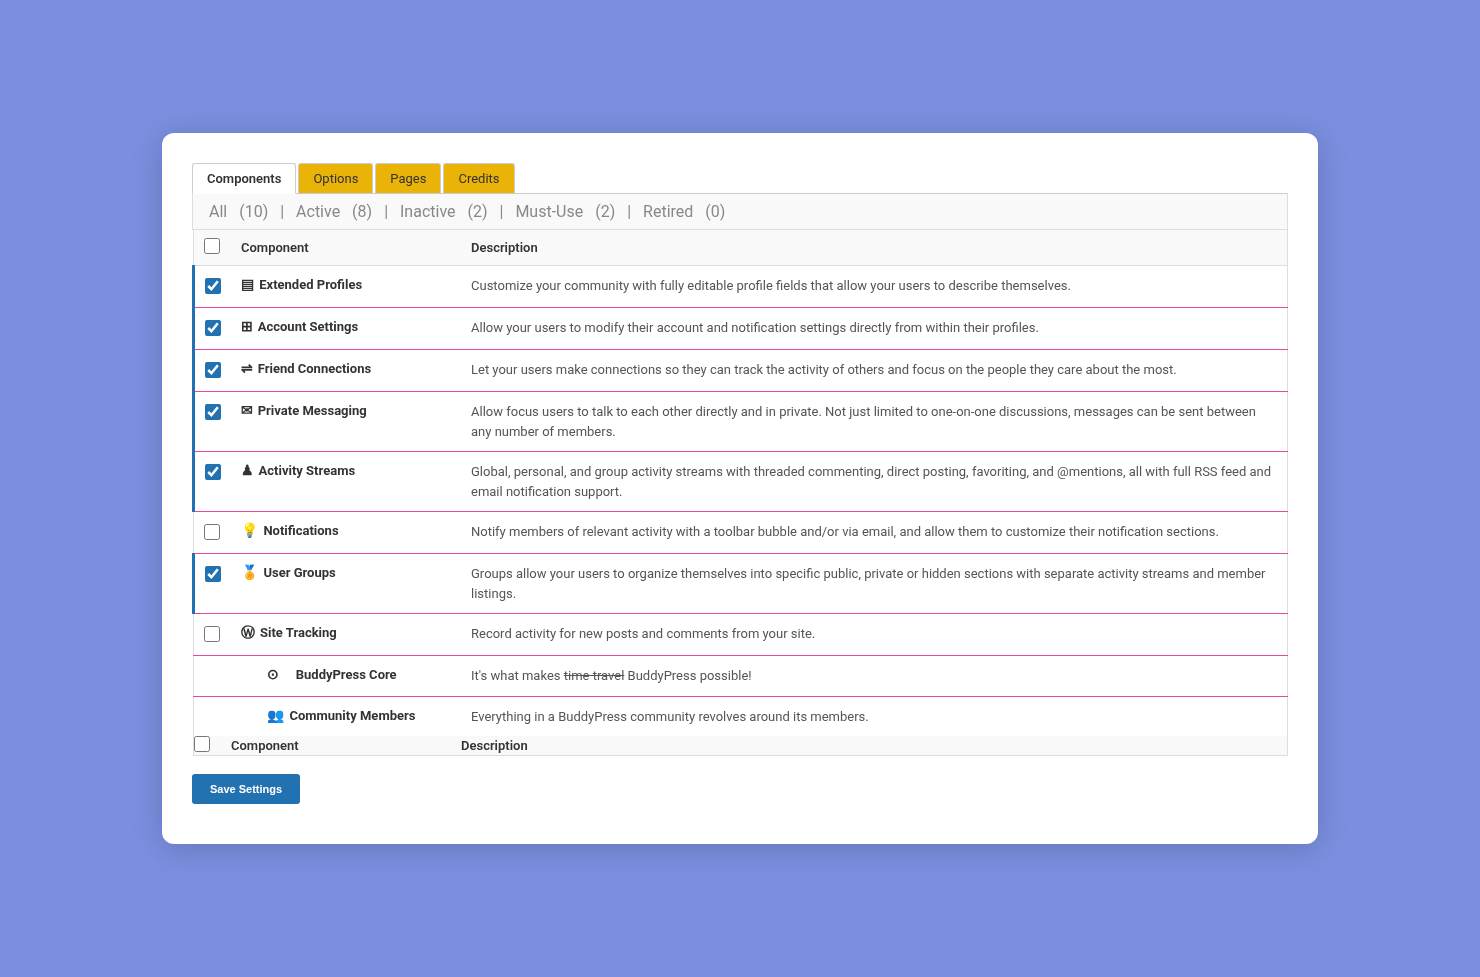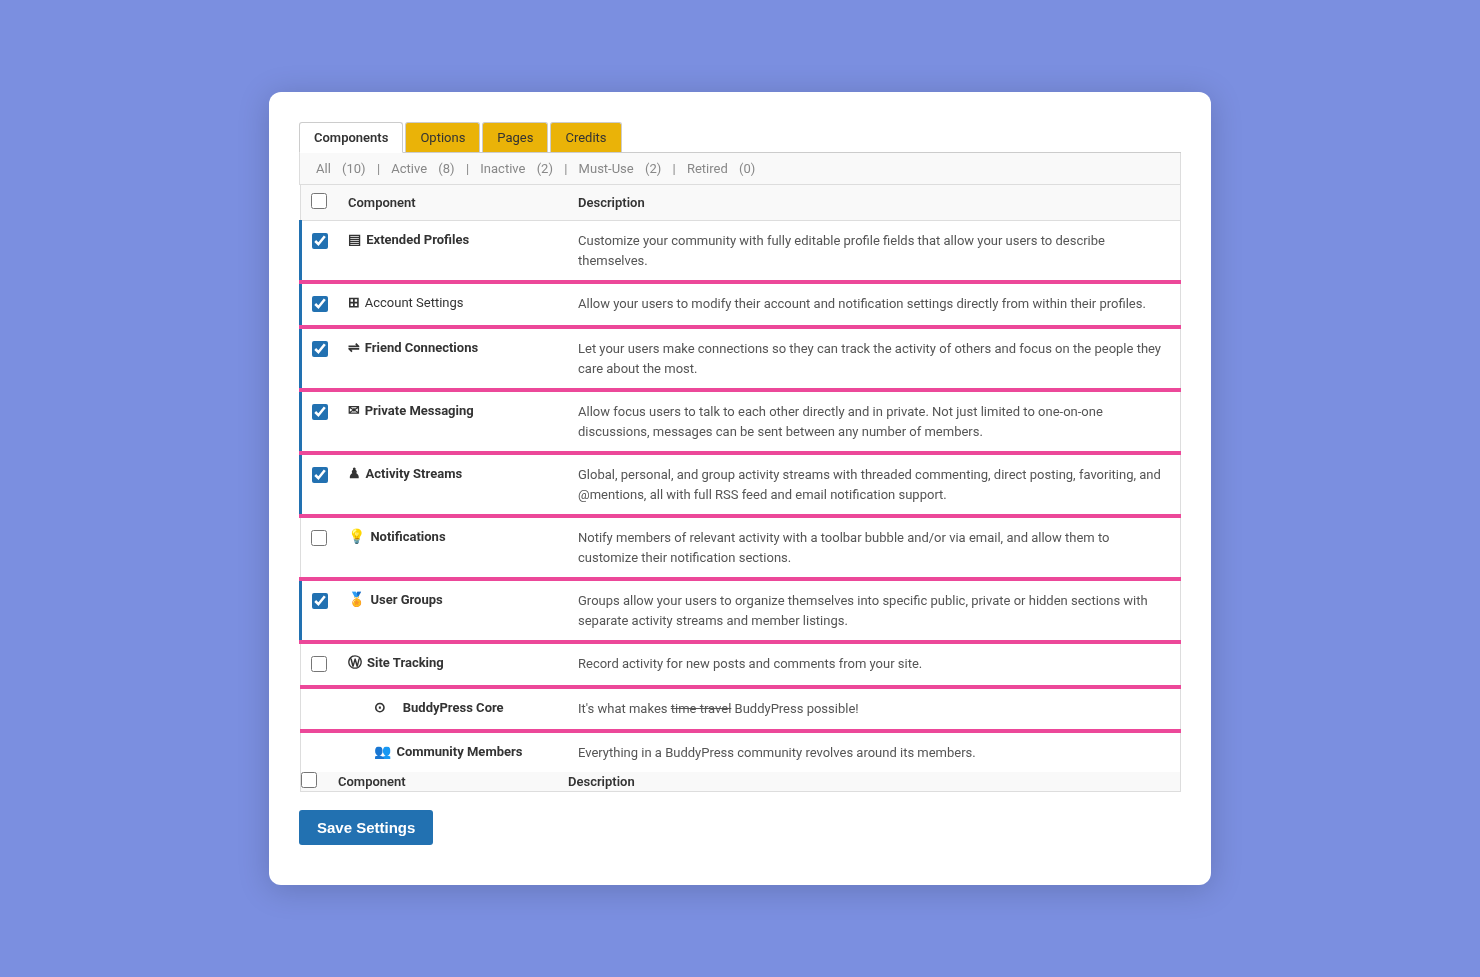--- a/index.html
+++ b/index.html
@@ -11,21 +11,21 @@
       justify-content: center;
       align-items: center;
       min-height: 100vh;
       width: 1480px;
       height: 977px;
     }
     .window {
       background: #fff;
       border-radius: 12px;
       box-shadow: 0 4px 32px rgba(0,0,0,0.18);
-      width: 942px;
+      width: 1156px;
       padding: 30px 30px 40px 30px;
     }
     .tabs {
       display: flex;
       gap: 0;
       border-bottom: 1px solid #ccc;
       margin-bottom: 0;
     }
     .tab {
       padding: 7px 14px;
@@ -44,21 +44,21 @@
       font-weight: 600;
       margin-bottom: -1px;
       z-index: 1;
       position: relative;
     }
     .filter-bar {
       background: #f9f9f9;
       border: 1px solid #ddd;
       border-top: none;
       padding: 8px 12px;
-      font-size: 13px;
+      font-size: 16px;
       color: #555;
     }
     .filter-bar a {
       color: #2271b1;
       text-decoration: none;
       cursor: pointer;
     }
     .filter-bar span { color: #888; margin: 0 4px; }
     table {
       width: 100%;
@@ -72,21 +72,21 @@
       border-bottom: 1px solid #ddd;
       padding: 8px 10px;
       text-align: left;
       font-weight: 600;
       font-size: 13px;
       color: #333;
     }
     thead tr th:first-child { width: 36px; }
     thead tr th:nth-child(2) { width: 230px; }
     tbody tr {
-      border-bottom: 4px solid #ec4899;
+      border-bottom: 1px solid #ec4899;
     }
     tbody tr:last-child { border-bottom: none; }
     tbody tr.active-row {
       border-left: 3px solid #2271b1;
     }
     tbody tr td {
       padding: 10px 10px;
       vertical-align: top;
       font-size: 13px;
       color: #333;
@@ -106,21 +106,21 @@
       font-weight: 600;
       color: #333;
     }
     .save-btn {
       margin-top: 18px;
       background: #2271b1;
       color: #fff;
       border: none;
       padding: 9px 18px;
       border-radius: 3px;
-      font-size: 15px;
+      font-size: 11px;
       font-weight: 600;
       cursor: pointer;
     }
     input[type="checkbox"] {
       width: 16px;
       height: 16px;
       cursor: pointer;
       accent-color: #2271b1;
     }
     .must-use-cell {
@@ -162,21 +162,21 @@
       </tr>
     </thead>
     <tbody id="table-body">
     <tr class="active-row">
           <td><input type="checkbox" checked="" style=""></td>
           <td><span style="margin-right: 5px; font-size: 14px;">▤</span><span style="font-weight: 700;">Extended Profiles</span></td>
           <td class="desc-text">Customize your community with fully editable profile fields that allow your users to describe themselves.</td>
         </tr>
         <tr class="active-row">
           <td><input type="checkbox" checked="" style=""></td>
-          <td><span style="margin-right: 5px; font-size: 14px;">⊞</span><span style="font-weight: 400; margin-top: 33px;">Account Settings</span></td>
+          <td><span style="margin-right: 5px; font-size: 14px;">⊞</span><span style="font-weight: 700; margin-top: 33px;">Account Settings</span></td>
           <td class="desc-text">Allow your users to modify their account and notification settings directly from within their profiles.</td>
         </tr>
         <tr class="active-row">
           <td><input type="checkbox" checked="" style=""></td>
           <td><span style="margin-right: 5px; font-size: 14px;">⇌</span><span style="font-weight: 700;">Friend Connections</span></td>
           <td class="desc-text">Let your users make connections so they can track the activity of others and focus on the people they care about the most.</td>
         </tr>
         <tr class="active-row">
           <td><input type="checkbox" checked="" style=""></td>
           <td><span style="margin-right: 5px; font-size: 14px;">✉</span><span style="font-weight: 700;">Private Messaging</span></td>

